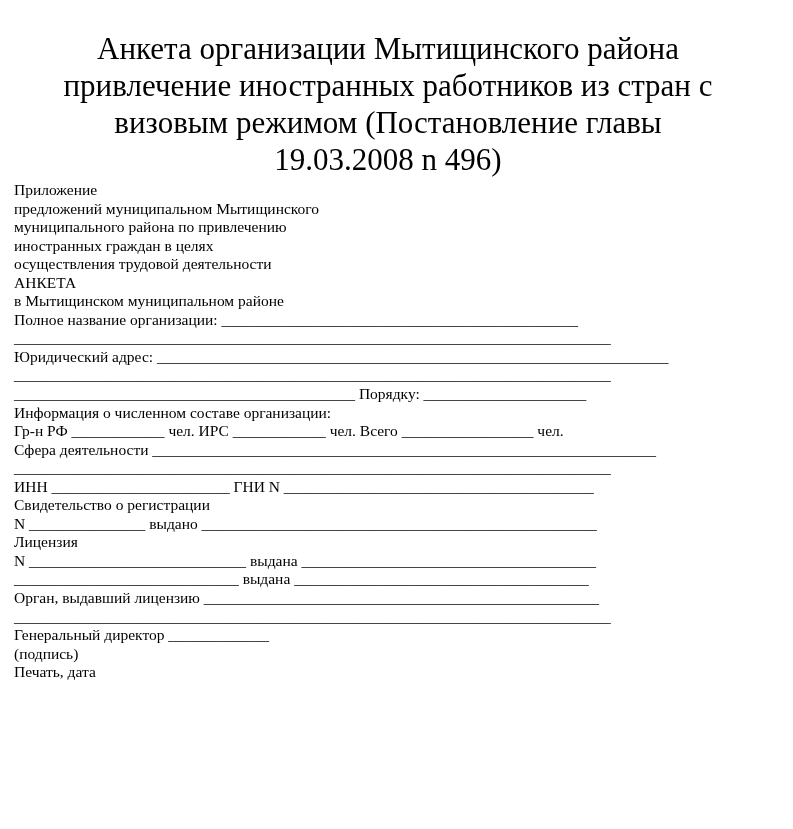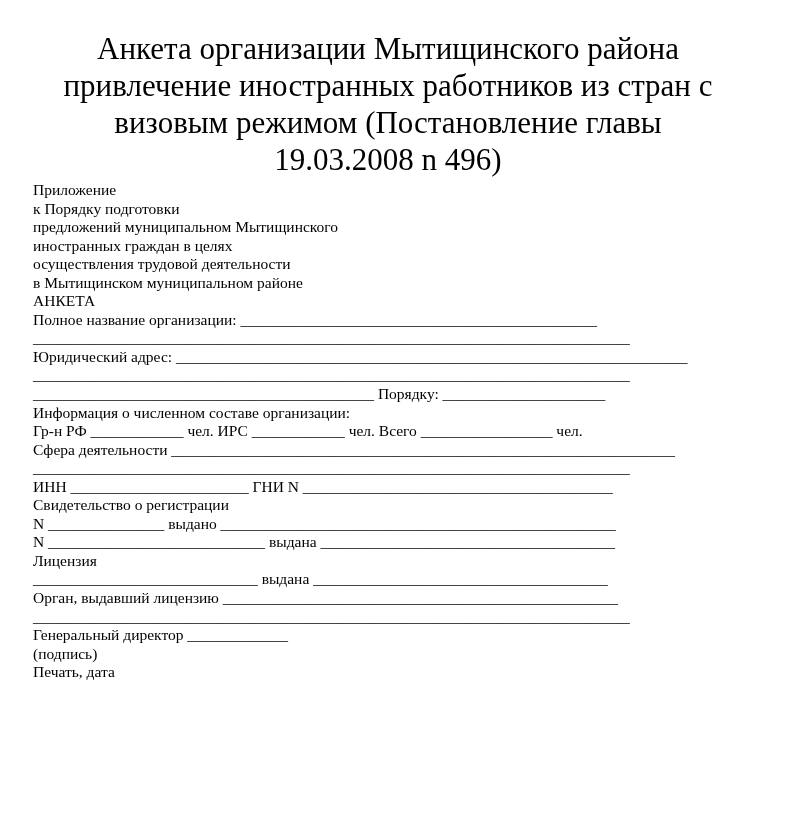--- a/index.html
+++ b/index.html
@@ -29,61 +29,60 @@
       white-space: nowrap;
     }
     .doc-body {
       margin-top: 3px;
       padding-left: 14px;
       padding-right: 10px;
       font-family: "Liberation Serif", serif;
       font-size: 15.5px;
       line-height: 18.55px;
       color: #000000;
-      margin-left: 19px;
     }
     .doc-body .line {
       white-space: pre-wrap;
       min-height: 18.55px;
     }
   </style>
 </head>
 <body>
 
 <div class="page">
 
   <div class="doc-title">
     <div class="title-line">Анкета организации Мытищинского района</div>
     <div class="title-line">привлечение иностранных работников из стран с</div>
     <div class="title-line">визовым режимом (Постановление главы</div>
     <div class="title-line">19.03.2008 n 496)</div>
   </div>
 
   <div class="doc-body">
     <div class="line">Приложение</div>
-    <div class="line">к Порядку подготовки</div>
     <div class="line">предложений муниципальном Мытищинского</div>
+    <div class="line">муниципального района по привлечению</div>
     <div class="line">иностранных граждан в целях</div>
     <div class="line">осуществления трудовой деятельности</div>
+    <div class="line">АНКЕТА</div>
     <div class="line">в Мытищинском муниципальном районе</div>
-    <div class="line">АНКЕТА</div>
     <div class="line">Полное название организации: ______________________________________________</div>
     <div class="line">_____________________________________________________________________________</div>
     <div class="line">Юридический адрес: __________________________________________________________________</div>
     <div class="line">_____________________________________________________________________________</div>
     <div class="line">____________________________________________ Порядку: _____________________</div>
     <div class="line">Информация о численном составе организации:</div>
     <div class="line">Гр-н РФ ____________ чел. ИРС ____________ чел. Всего _________________ чел.</div>
     <div class="line">Сфера деятельности _________________________________________________________________</div>
     <div class="line">_____________________________________________________________________________</div>
     <div class="line">ИНН _______________________ ГНИ N ________________________________________</div>
     <div class="line">Свидетельство о регистрации</div>
     <div class="line">N _______________ выдано ___________________________________________________</div>
+    <div class="line">Лицензия</div>
     <div class="line">N ____________________________ выдана ______________________________________</div>
-    <div class="line">Лицензия</div>
     <div class="line">_____________________________ выдана ______________________________________</div>
     <div class="line">Орган, выдавший лицензию ___________________________________________________</div>
     <div class="line">_____________________________________________________________________________</div>
     <div class="line">Генеральный директор _____________</div>
     <div class="line">(подпись)</div>
     <div class="line">Печать, дата</div>
   </div>
 
 </div>
 

